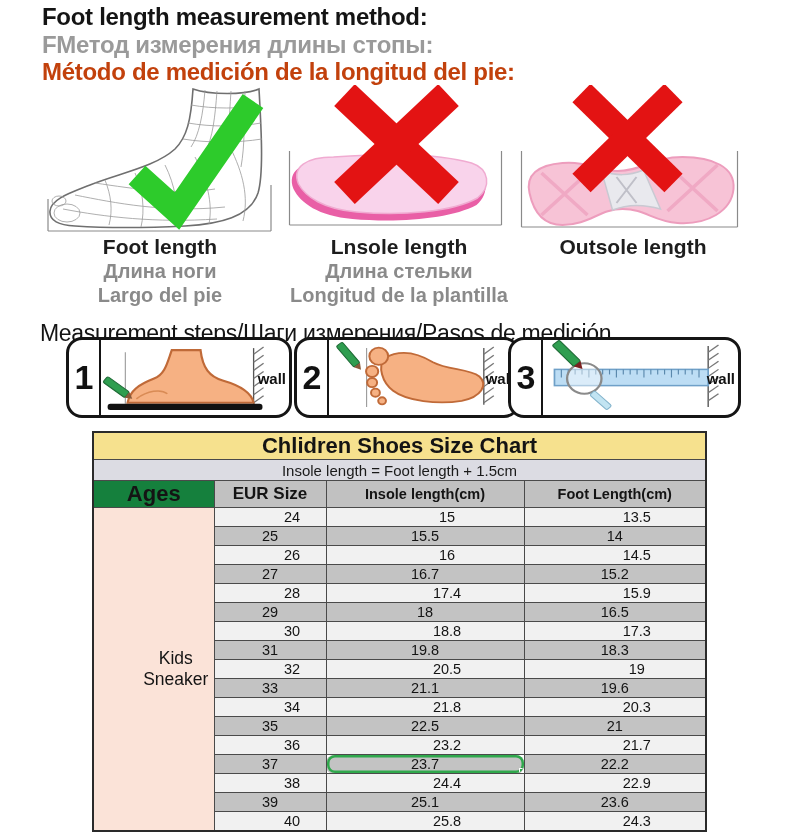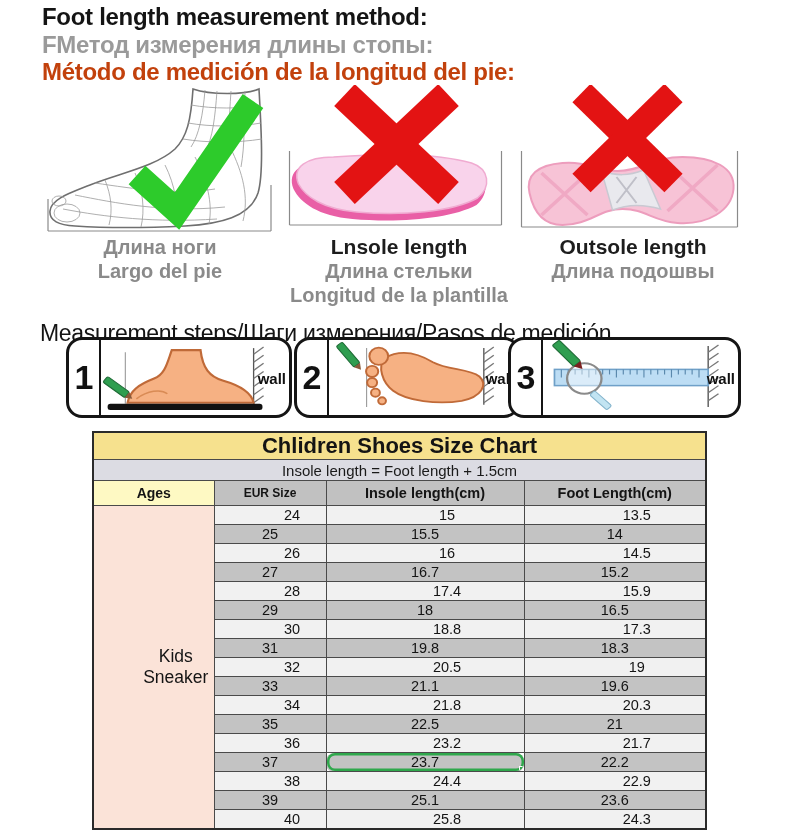--- a/index.html
+++ b/index.html
@@ -40,22 +40,22 @@
   
   table.size-chart {
     position:absolute; left:92px; top:431px; width:613px;
     border-collapse:collapse; table-layout:fixed; text-align:center;
   }
   table.size-chart td, table.size-chart th { border:1px solid #4a4a4a; padding:0; overflow:hidden; }
   table.size-chart { border:2px solid #2a2a2a; }
   .t-title   { height:20px; background:#F6E18E; font-size:22px; font-weight:bold; color:#141414; }
   .t-formula { height:21px; background:#DCDCE3; font-size:15px; color:#1a1a1a; font-weight:normal; }
   .t-head td { height:25px; background:#C1C1C1; font-weight:bold; color:#141414; }
-  .t-head td.ages-h { background:#fef9c3; font-size:14px; }
-  .t-head td.eur-h  { font-size:12px; }
+  .t-head td.ages-h { background:#15803d; font-size:22px; }
+  .t-head td.eur-h  { font-size:17px; }
   .t-head td.num-h  { font-size:14.5px; }
   tbody tr { height:19px; font-size:14.5px; color:#141414; }
   tbody tr.light td { background:#F1F1F1;padding-left:44px; }
   tbody tr.dark  td { background:#C3C3C3; }
   tbody td.ages-cell { background:#FBE3D8 !important; font-size:17.5px; color:#141414; }
   tbody td.selected { position:relative; box-shadow: inset 0 0 0 2.5px #2FA84C; border-radius: 8px; }
   tbody td.selected .handle { position:absolute; right:0; bottom:0; width:5px; height:5px;
                               background:#2FA84C; border:1px solid #fff; }
 </style>
 </head>
@@ -92,20 +92,21 @@
           <path d="M120,80 C130,100 134,122 130,141"></path>
           <path d="M150,72 C162,95 168,118 164,139"></path>
           <path d="M185,62 C198,88 204,112 198,136"></path>
           <ellipse cx="22" cy="128" rx="13" ry="9"></ellipse>
           <ellipse cx="14" cy="116" rx="7" ry="5"></ellipse>
         </g>
       </g>
       <polyline points="92,90 132,126 208,16" fill="none" stroke="#2DCB2B" stroke-width="25"></polyline>
     </svg>
     <div class="m-labels">
+      <div class="m-label-en">Foot length</div>
       <div class="m-label-ru">Длина ноги</div>
       <div class="m-label-es">Largo del pie</div>
     </div>
   </div>
 
   <div class="method-col m2">
     <svg class="illus" viewBox="0 0 235 148">
       <g stroke="#8a8a8a" stroke-width="1.2" fill="none">
         <line x1="8" y1="140" x2="220" y2="140"></line>
         <line x1="8" y1="66" x2="8" y2="140"></line>
@@ -145,21 +146,20 @@
           <path d="M101,92 L121,118 M121,92 L101,118"></path>
         </g>
       </g>
       <g stroke="#E31313" stroke-width="26">
         <line x1="66" y1="8" x2="158" y2="98"></line>
         <line x1="158" y1="8" x2="66" y2="98"></line>
       </g>
     </svg>
     <div class="m-labels">
       <div class="m-label-en">Outsole length</div>
-      <div class="m-label-ru">Длина подошвы</div>
     </div>
   </div>
 
   <div class="steps-heading">Measurement steps/Шаги измерения/Pasos de medición</div>
 
   <div class="step-box s1">
     <div class="step-num">1</div>
     <div class="step-art">
       <svg viewBox="0 0 170 74" preserveAspectRatio="none">
         <line x1="22" y1="12" x2="22" y2="63" stroke="#9a9a9a" stroke-width="1"></line>

